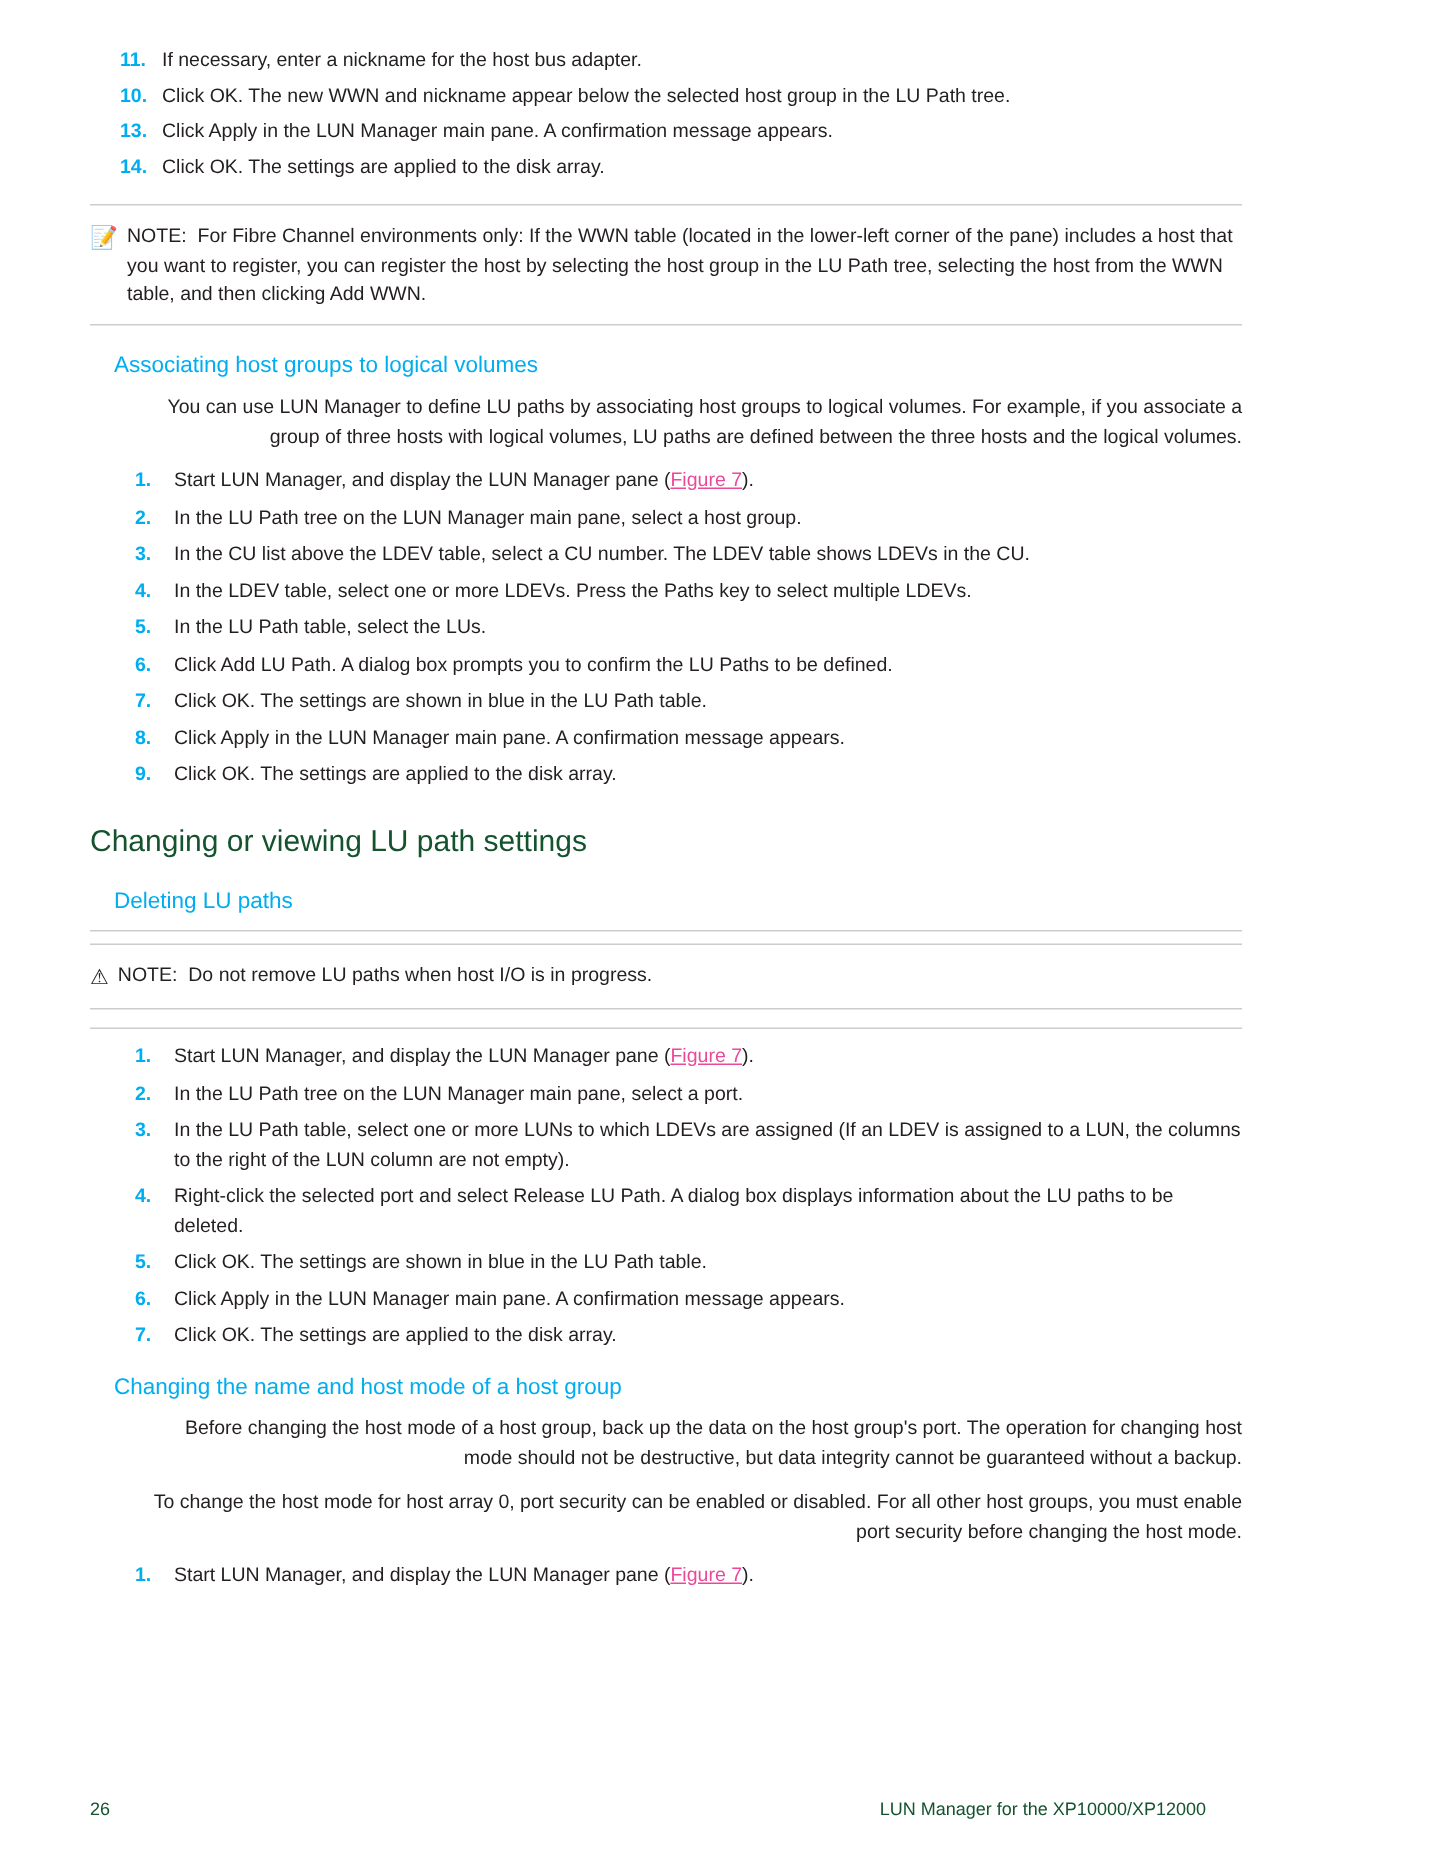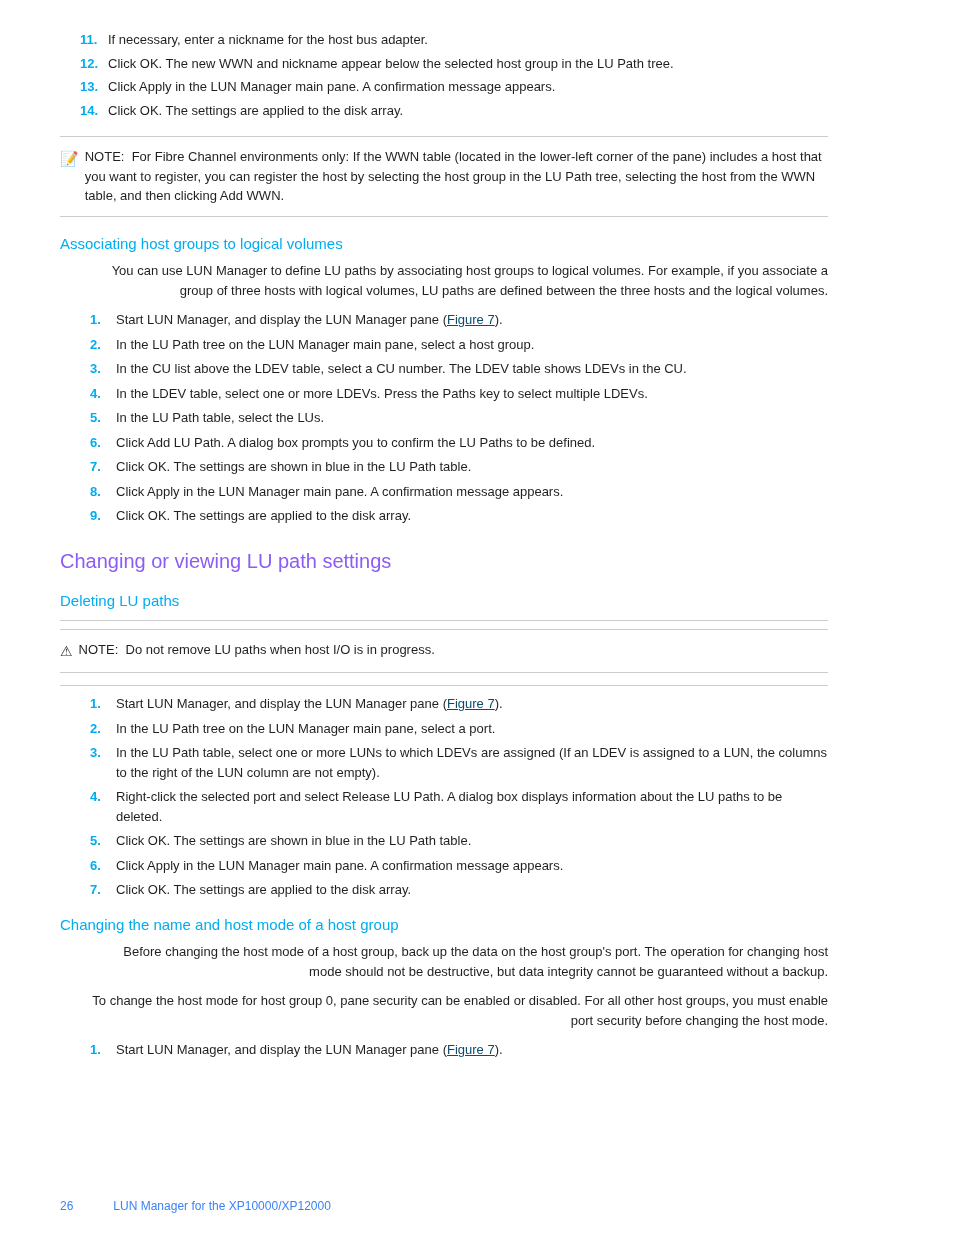--- a/index.html
+++ b/index.html
@@ -42,30 +42,30 @@
     }
     .note-box.caution-box {
       border-top: 1px solid #cccccc;
       border-bottom: 1px solid #cccccc;
     }
     .note-label {
       font-weight: normal;
       white-space: nowrap;
     }
     .section-heading-large {
-      color: #8b5cf6;
+      color: #14532d;
       font-size: 20px;
       font-weight: normal;
       margin: 20px 0 6px 0;
     }
     .section-heading-medium {
       color: #00adef;
       font-size: 15px;
       font-weight: normal;
-      margin: 14px 0 6px 0;
+      margin: 14px 0 6px 16px;
     }
     .body-text {
       margin: 0 0 10px 30px;
       text-align: right;
     }
     .ordered-list {
       margin-left: 30px;
     }
     .ordered-item {
       display: flex;
@@ -77,52 +77,52 @@
       min-width: 26px;
       flex-shrink: 0;
     }
     .ordered-item .item-text {
       flex: 1;
     }
     b {
       font-weight: normal;
     }
     .link-text {
-      color: #0c4a6e;
+      color: #ec4899;
       text-decoration: underline;
     }
     .footer {
       position: absolute;
       bottom: 20px;
       left: 60px;
       right: 60px;
       display: flex;
-      justify-content: flex-start;
+      justify-content: space-between;
       font-size: 12px;
-      color: #3b82f6;
+      color: #14532d;
       gap: 40px;
     }
     .divider {
       border: none;
       border-top: 1px solid #cccccc;
       margin: 8px 0;
     }
   </style>
 </head>
 <body>
 
 <div class="page">
 
   <div class="numbered-list-outer">
     <div class="numbered-item">
       <span class="num">11.</span>
       <span class="content">If necessary, enter a nickname for the host bus adapter.</span>
     </div>
     <div class="numbered-item">
-      <span class="num">12.</span>
+      <span class="num">10.</span>
       <span class="content">Click <b>OK</b>. The new WWN and nickname appear below the selected host group in the LU Path tree.</span>
     </div>
     <div class="numbered-item">
       <span class="num">13.</span>
       <span class="content">Click <b>Apply</b> in the LUN Manager main pane. A confirmation message appears.</span>
     </div>
     <div class="numbered-item">
       <span class="num">14.</span>
       <span class="content">Click <b>OK</b>. The settings are applied to the disk array.</span>
     </div>
@@ -233,21 +233,21 @@
       </div>
     </div>
   </div>
 
   <div>
     <div class="section-heading-medium">Changing the name and host mode of a host group</div>
     <div class="body-text">
       Before changing the host mode of a host group, back up the data on the host group's port. The operation for changing host mode should not be destructive, but data integrity cannot be guaranteed without a backup.
     </div>
     <div class="body-text">
-      To change the host mode for host group 0, pane security can be enabled or disabled. For all other host groups, you must enable port security before changing the host mode.
+      To change the host mode for host array 0, port security can be enabled or disabled. For all other host groups, you must enable port security before changing the host mode.
     </div>
     <div class="ordered-list">
       <div class="ordered-item">
         <span class="num-blue">1.</span>
         <span class="item-text">Start LUN Manager, and display the LUN Manager pane (<span class="link-text">Figure 7</span>).</span>
       </div>
     </div>
   </div>
 
   <div class="footer">

